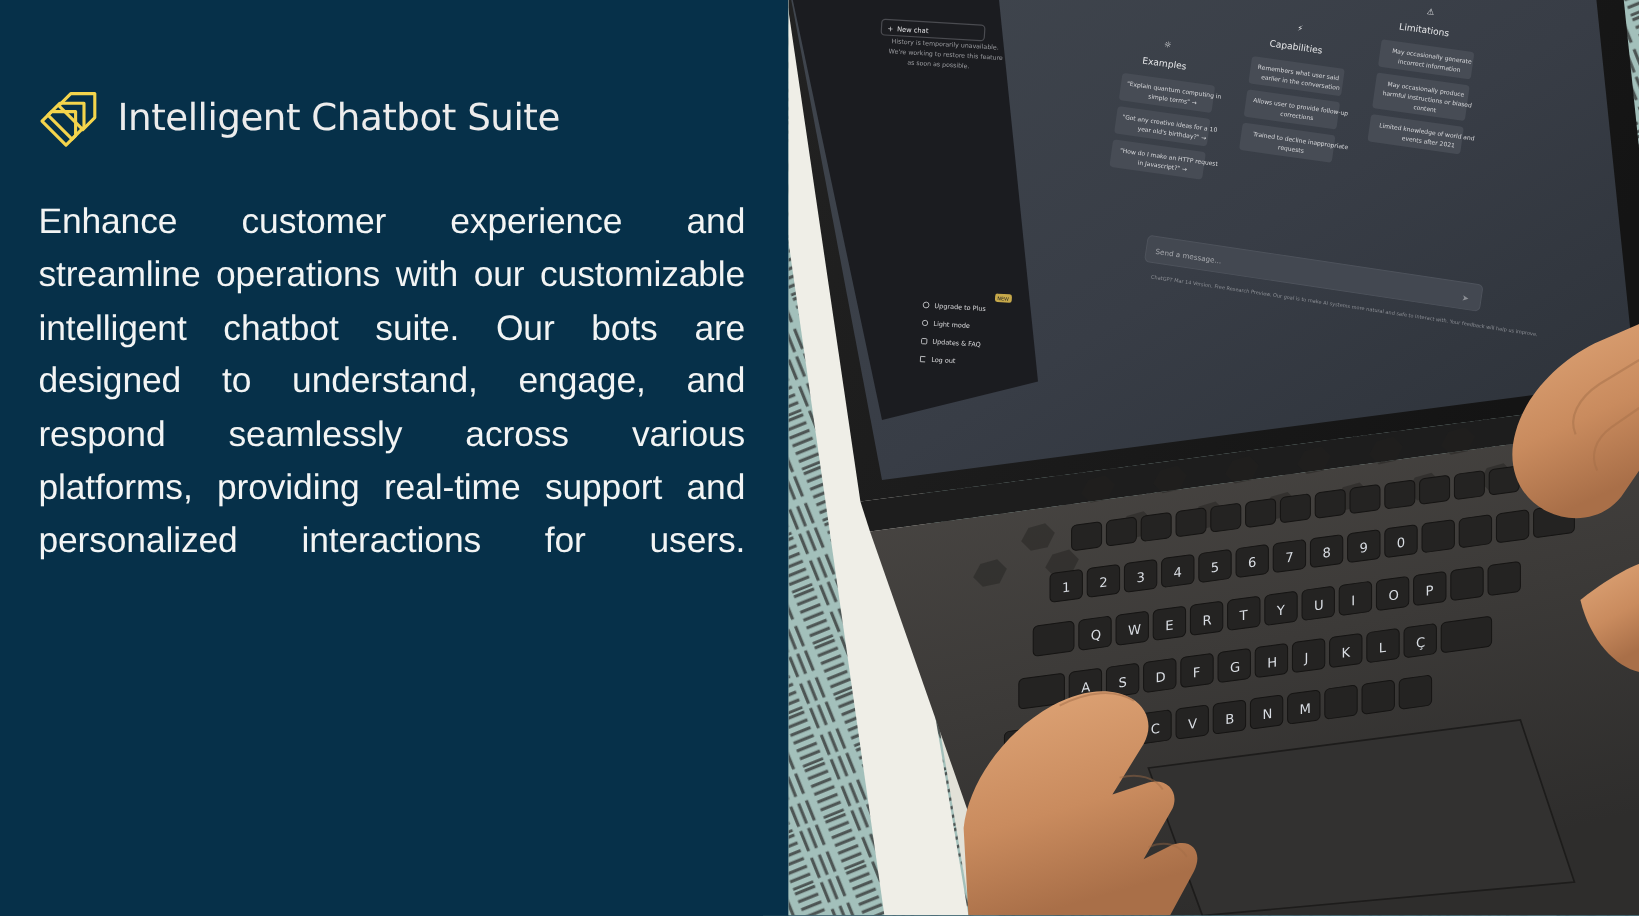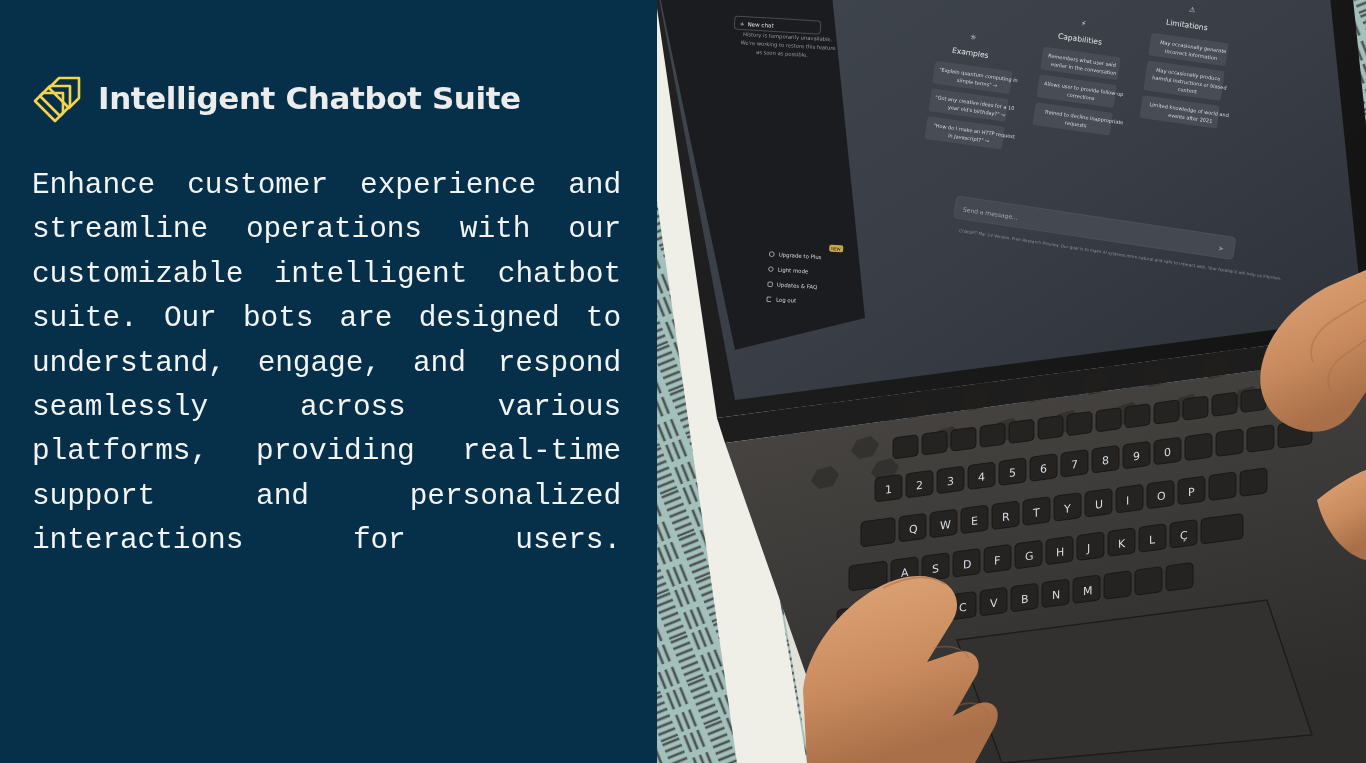--- a/index.html
+++ b/index.html
@@ -28,30 +28,30 @@
     align-items:center;
     gap:14px;
     position:absolute;
     left:32px; top:72px;
     height:52px;
   }
   .brand-mark { width:52px; height:52px; display:block; flex:0 0 52px; }
   .brand-title {
     font-family:"DejaVu Sans", sans-serif;
     font-size:31px;
-    font-weight:bold;
+    font-weight:normal;
     letter-spacing:-0.4px;
     color:#ececec;
     white-space:nowrap;
   }
   .body-copy {
     position:absolute;
     left:32px; top:163px;
     width:589px;
-    font-family:Liberation Mono, monospace;
+    font-family:Liberation Sans, sans-serif;
     font-size:29.5px;
     line-height:44.4px;
     color:#f2f4f4;
     text-align:justify;
     text-justify:inter-word;
     letter-spacing:-0.1px;
   }
   .body-copy::after { content:""; display:inline-block; width:100%; }
 
   

